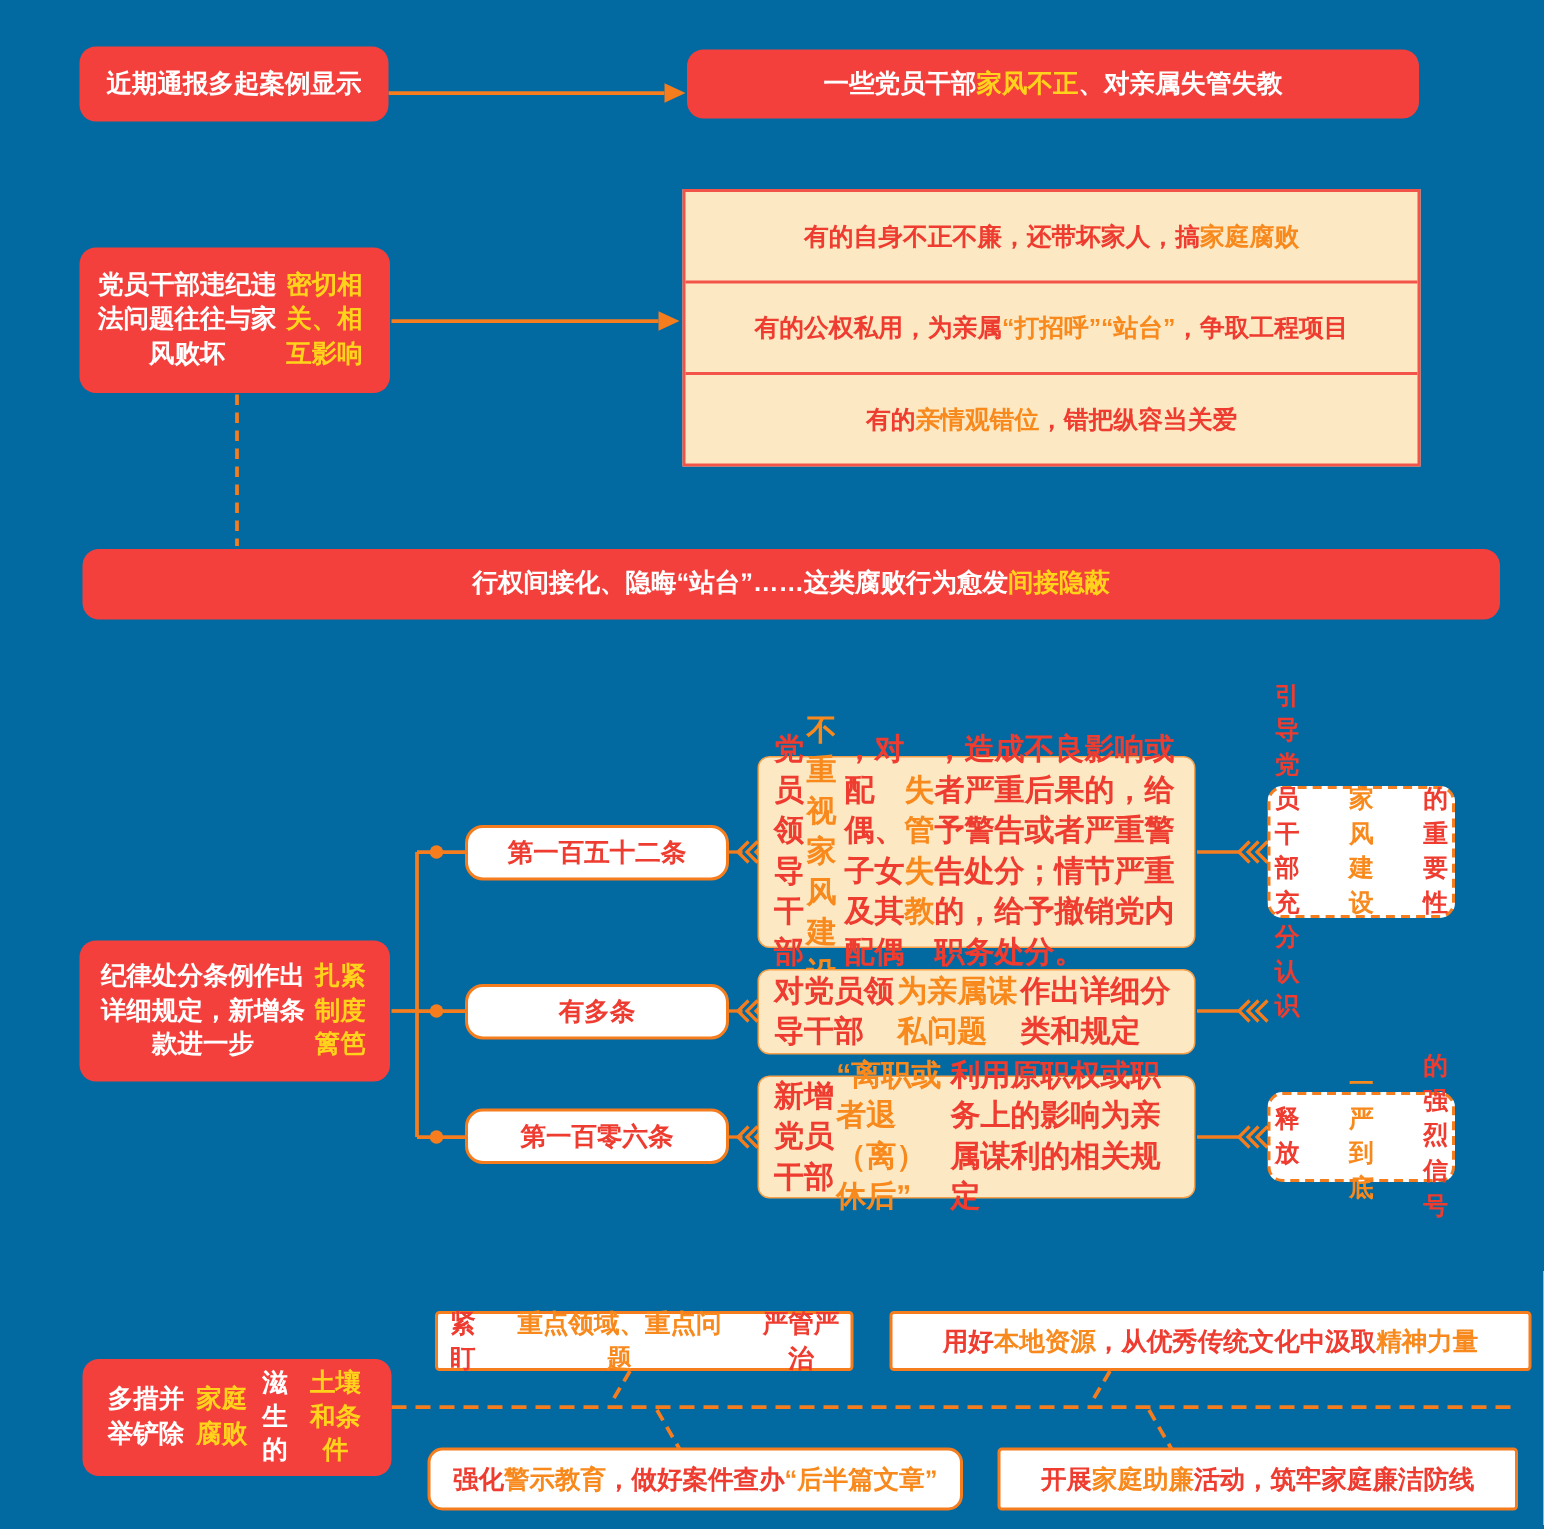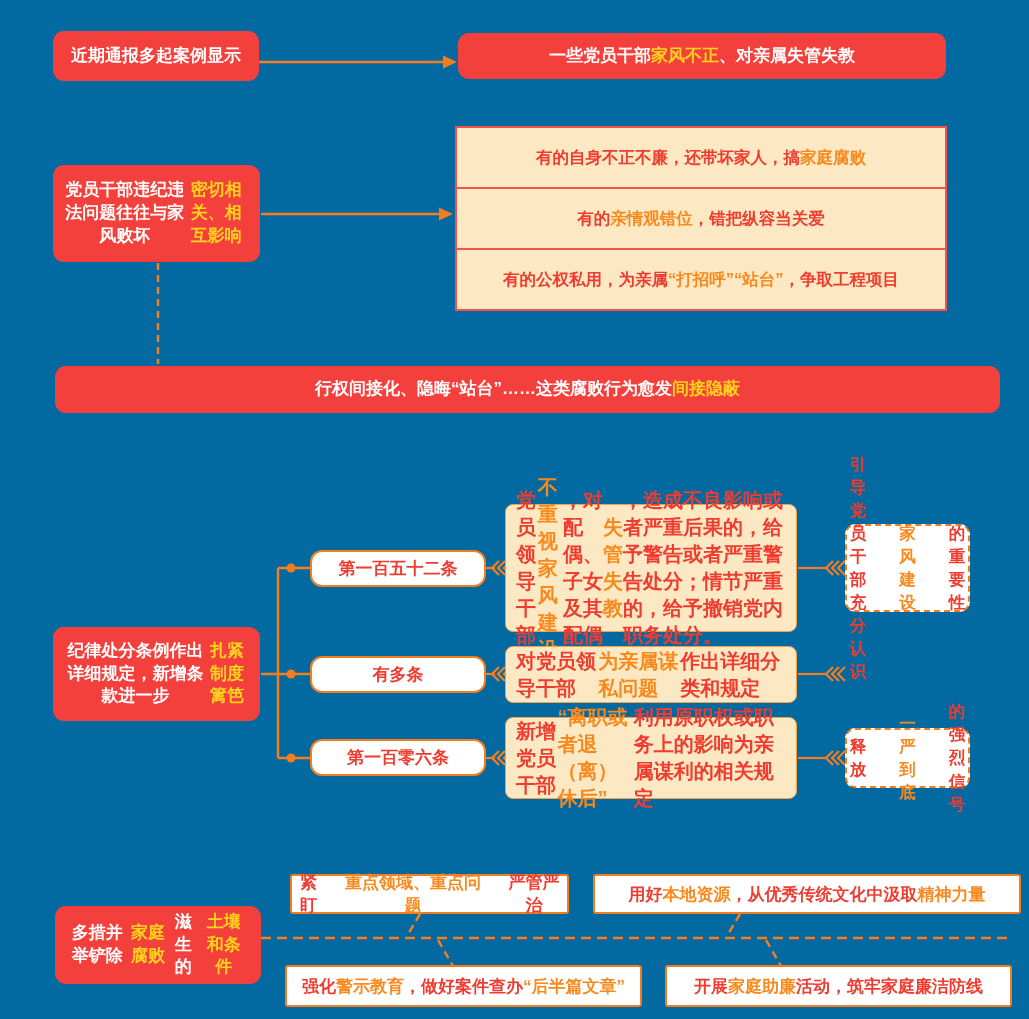--- a/index.html
+++ b/index.html
@@ -119,28 +119,28 @@
       <span class="seg-white">党员干部违纪违法问题往往与家风败坏</span>
       <span class="seg-yellow">密切相关、相互影响</span>
     </div>
 
   <div class="abs cream-panel" style="left:455px;top:126px;width:492px;height:185px;">
     <div class="cream-row">
         <span class="seg-red">有的自身不正不廉，还带坏家人，搞</span>
         <span class="seg-orange">家庭腐败</span>
       </div>
     <div class="cream-row">
+        <span class="seg-red">有的公权私用，为亲属</span>
+        <span class="seg-orange">“打招呼”“站台”</span>
+        <span class="seg-red">，争取工程项目</span>
+      </div>
+    <div class="cream-row">
         <span class="seg-red">有的</span>
         <span class="seg-orange">亲情观错位</span>
         <span class="seg-red">，错把纵容当关爱</span>
-      </div>
-    <div class="cream-row">
-        <span class="seg-red">有的公权私用，为亲属</span>
-        <span class="seg-orange">“打招呼”“站台”</span>
-        <span class="seg-red">，争取工程项目</span>
       </div>
   </div>
 
   <div class="abs red-box fs17" style="left:55px;top:366px;width:945px;height:47px;">
       <span class="seg-white">行权间接化、隐晦“站台”……这类腐败行为愈发</span>
       <span class="seg-yellow">间接隐蔽</span>
     </div>
 
   <div class="abs red-box fs17" style="left:53px;top:627px;width:207px;height:94px;padding:0 12px;">
       <span class="seg-white">纪律处分条例作出详细规定，新增条款进一步</span>
@@ -191,21 +191,21 @@
       <span class="seg-red">紧盯</span>
       <span class="seg-orange">重点领域、重点问题</span>
       <span class="seg-red">严管严治</span>
     </div>
   <div class="abs measure-box" style="left:593px;top:874px;width:428px;height:40px;">
       <span class="seg-red">用好</span>
       <span class="seg-orange">本地资源</span>
       <span class="seg-red">，从优秀传统文化中汲取</span>
       <span class="seg-orange">精神力量</span>
     </div>
-  <div class="abs measure-box" style="left:285px;top:965px;width:357px;height:42px;">
+  <div class="abs measure-box" style="left:285px;top:965px;width:357px;height:42px;border-radius:10px;">
       <span class="seg-red">强化</span>
       <span class="seg-orange">警示教育</span>
       <span class="seg-red">，做好案件查办</span>
       <span class="seg-orange">“后半篇文章”</span>
     </div>
   <div class="abs measure-box" style="left:665px;top:965px;width:347px;height:42px;">
       <span class="seg-red">开展</span>
       <span class="seg-orange">家庭助廉</span>
       <span class="seg-red">活动，筑牢家庭廉洁防线</span>
     </div>

